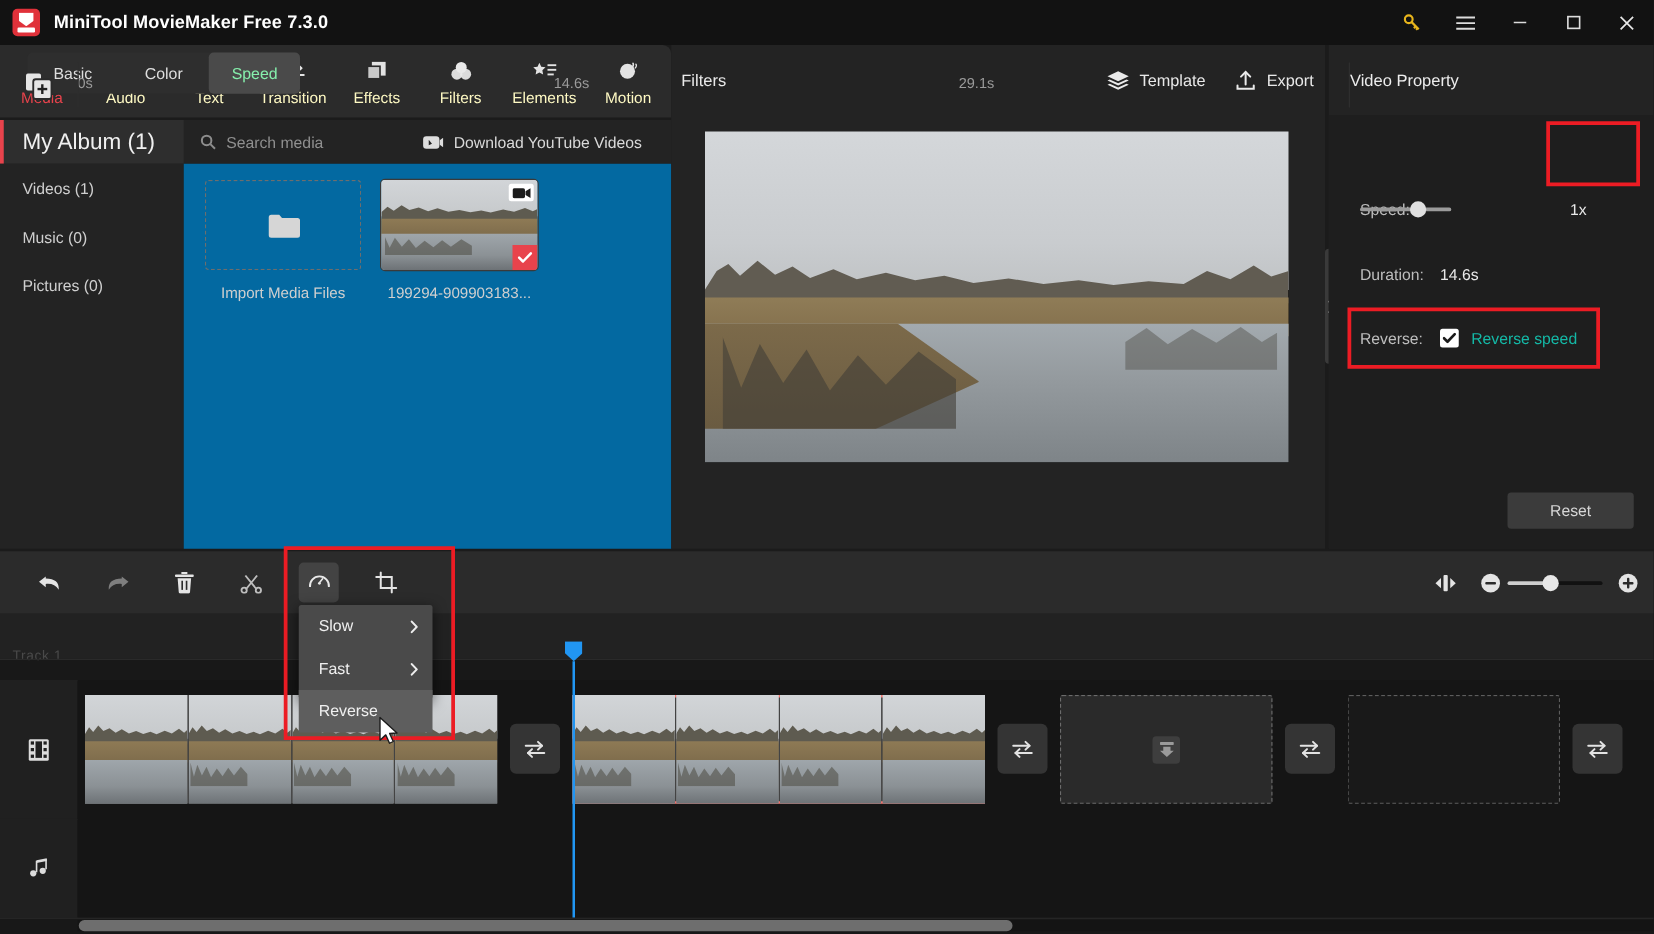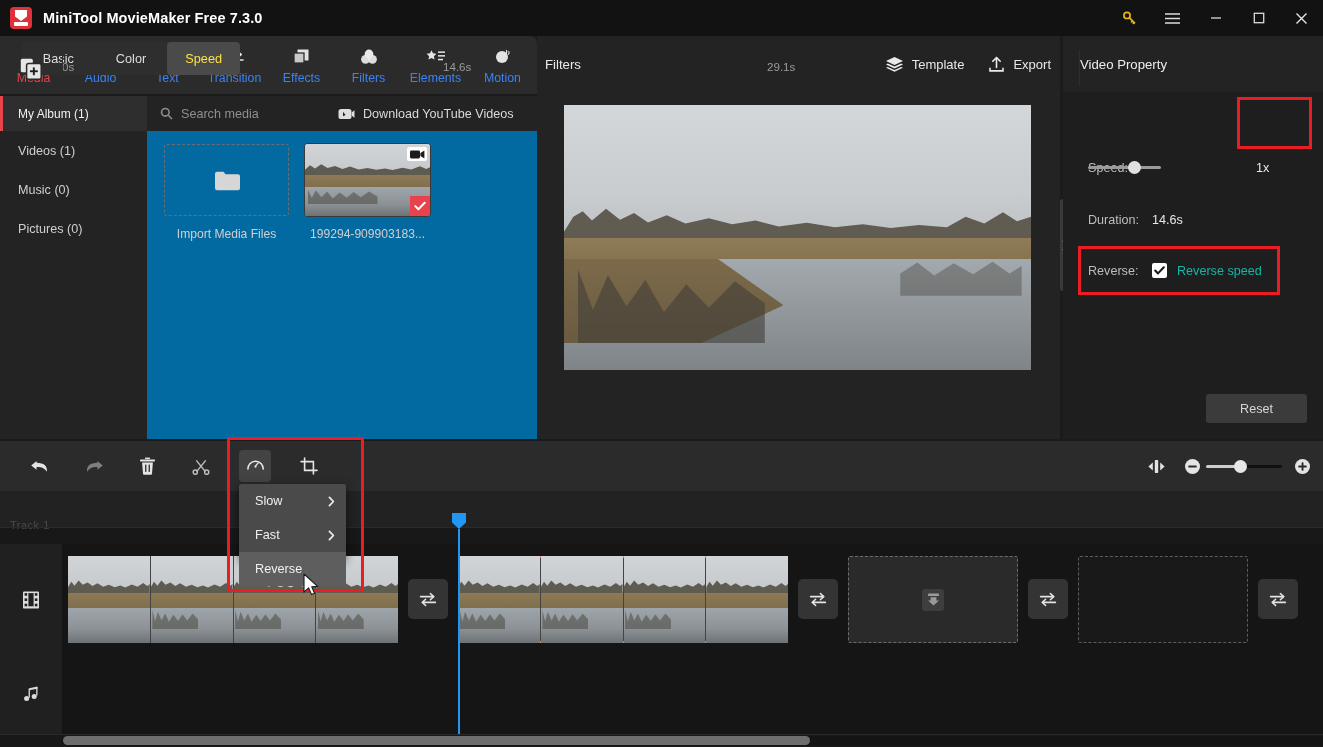--- a/index.html
+++ b/index.html
@@ -43,37 +43,37 @@
   
   .tabbar {
     position: absolute; left: 0; top: 36px; width: 537px; height: 58px;
     background: #2b2b2b; border-top-right-radius: 7px; display: flex; align-items: center;
   }
   .tab {
     width: 67px; height: 58px; display: flex; flex-direction: column;
     align-items: center; justify-content: center; gap: 3px; cursor: default;
   }
   .tab .ic { height: 22px; display: flex; align-items: center; justify-content: center; color: #e3e3e3; }
-  .tab .lb { font-size: 12.3px; color: #3b82f6; white-space: nowrap; }
+  .tab .lb { font-size: 12.3px; color: #fef9c3; white-space: nowrap; }
   .tab.active .lb { color: #e8434c; }
   .tab.active .ic { color: #e8434c; }
 
   
   .mediabar {
     position: absolute; left: 0; top: 96px; width: 537px; height: 35px;
     background: #232323; display: flex; align-items: center;
   }
   .album-strip {
     position: absolute; left: 0; top: 96px; width: 147px; height: 35px;
     background: #2e2e2e; display: flex; align-items: center;
   }
   .album-strip::before {
     content: ""; position: absolute; left: 0; top: 0; width: 3px; height: 35px; background: #e8434c;
   }
-  .album-strip .txt { margin-left: 18px; font-size: 12px; color: #f0f0f0; }
+  .album-strip .txt { margin-left: 18px; font-size: 18px; color: #f0f0f0; }
   .search-wrap { position: absolute; left: 160px; top: 96px; height: 35px; display: flex; align-items: center; gap: 8px; }
   .search-ico { color: #8d8d8d; font-size: 12px; }
   .search-input {
     background: transparent; border: none; outline: none;
     font-family: "Liberation Sans", sans-serif; font-size: 12.6px; color: #cfcfcf; width: 170px;
   }
   .search-input::placeholder { color: #8f8f8f; }
   .yt-btn { position: absolute; left: 338px; top: 96px; height: 35px; display: flex; align-items: center; gap: 8px; }
   .yt-btn .lb { font-size: 12.6px; color: #d9d9d9; }
 
@@ -169,21 +169,21 @@
   
   .rpanel { position: absolute; left: 1063px; top: 36px; width: 260px; height: 403px; background: #232323; }
   .rp-head { height: 56px; display: flex; align-items: center; }
   .rp-head .ttl { margin-left: 17px; font-size: 13.2px; color: #ededed; }
   .rp-body { position: absolute; left: 0; top: 56px; width: 260px; height: 347px; background: #1e1e1e; }
 
   .seg {
     position: absolute; left: 22px; top: 42px; width: 218px; height: 33px; background: #2e2e2e; border-radius: 4px; display: flex;
   }
   .seg-item { flex: 1; display: flex; align-items: center; justify-content: center; font-size: 12.7px; color: #dedede; border-radius: 4px; }
-  .seg-item.active { background: #4a4a4a; color: #fde047; }
+  .seg-item.active { background: #4a4a4a; color: #86efac; }
 
   .row-lbl { position: absolute; font-size: 12.6px; color: #bdbdbd; }
   .sp-track { position: absolute; left: 1088px; top: 166px; width: 73px; height: 3px; background: #9b9b9b; border-radius: 2px; }
   .sp-knob { position: absolute; left: 1128px; top: 161px; width: 13px; height: 13px; border-radius: 50%; background: #e0e0e0; }
 
   .checkbox {
     position: absolute; width: 15px; height: 15px; background: #ffffff; border-radius: 2px;
     display: flex; align-items: center; justify-content: center;
   }
   .checkbox .mk { color: #1b1b1b; font-size: 12px; font-weight: bold; line-height: 1; }

